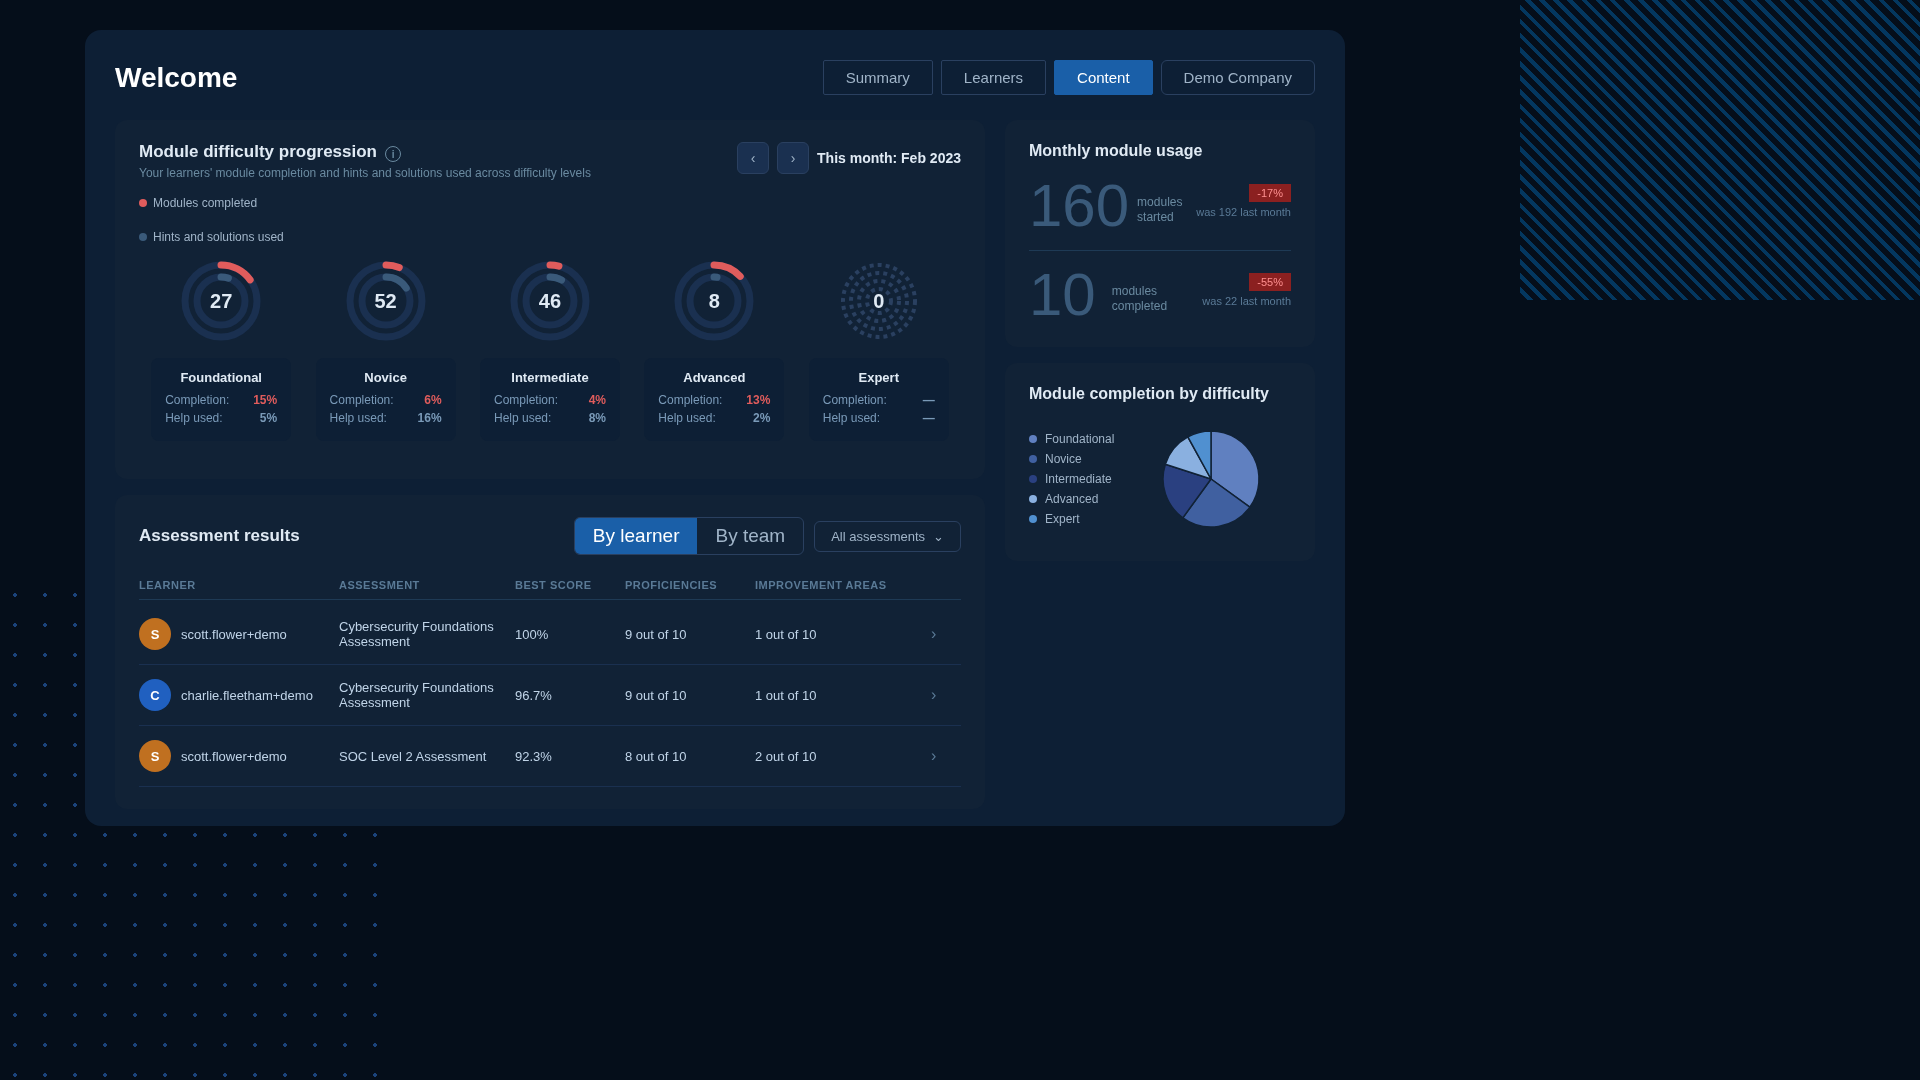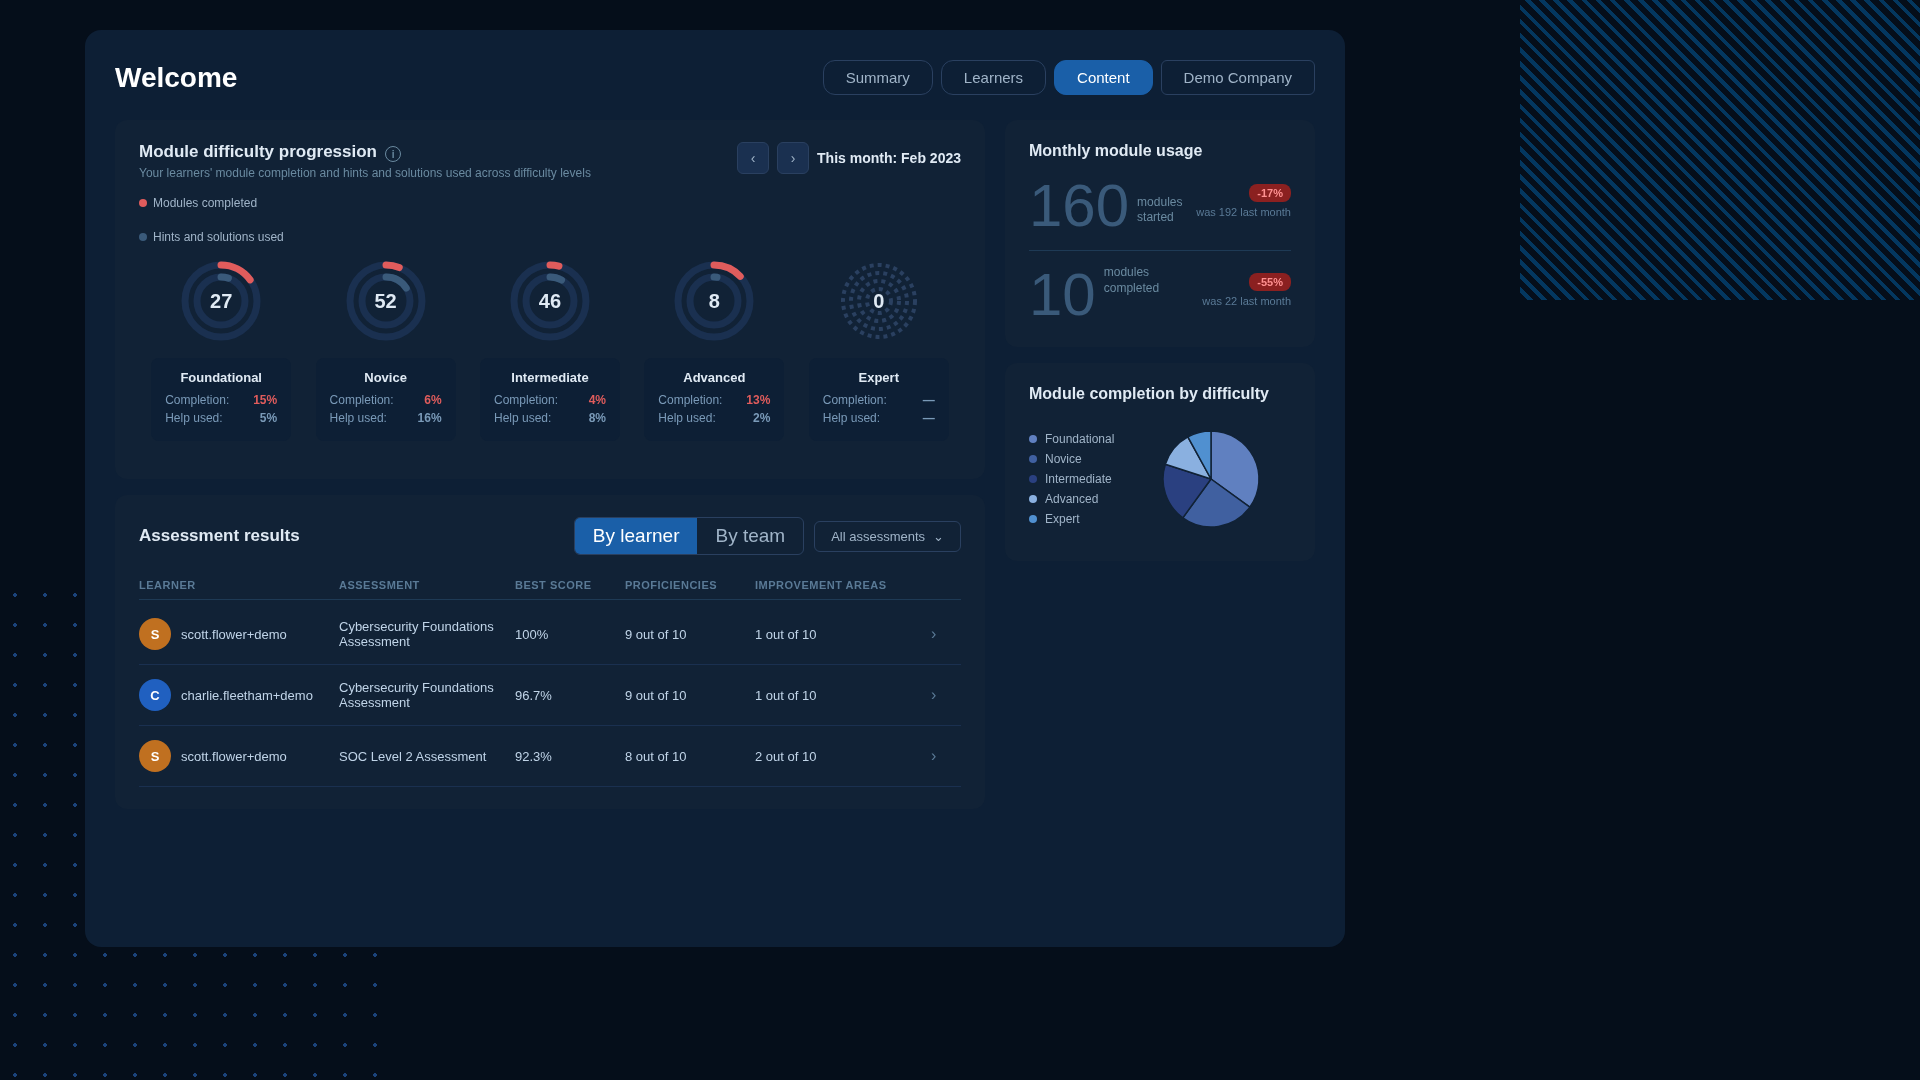--- a/index.html
+++ b/index.html
@@ -44,21 +44,21 @@
       height: 500px;
       pointer-events: none;
       background-image: radial-gradient(circle, rgba(50, 120, 220, 0.5) 2px, transparent 2px);
       background-size: 30px 30px;
     }
 
     .main-container {
       position: absolute;
       top: 30px; left: 85px;
       width: 1260px;
-      height: 917px;
+      height: 796px;
       background: #0d1f35;
       border-radius: 16px;
       padding: 30px 30px;
       overflow: hidden;
     }
 
     
     .header {
       display: flex;
       align-items: center;
@@ -70,21 +70,21 @@
       font-weight: 600;
       color: #ffffff;
     }
     .nav-tabs {
       display: flex;
       gap: 8px;
       align-items: center;
     }
     .nav-tab {
       padding: 8px 22px;
-      border-radius: 12px;
+      border-radius: 2px;
       font-size: 15px;
       cursor: pointer;
       border: 1.5px solid #2a4060;
       background: transparent;
       color: #a0b4c8;
       transition: all 0.2s;
     }
     .nav-tab.active {
       background: #1a5fa8;
       border-color: #1a5fa8;
@@ -358,23 +358,23 @@
 
     
     .stat-number {
       font-size: 60px;
       font-weight: 300;
       color: #3a5a7a;
       line-height: 1;
     }
     .badge {
       padding: 3px 8px;
-      border-radius: 8px;
+      border-radius: 0;
       font-size: 11px;
-      font-weight: 700;
+      font-weight: 400;
     }
     .badge-red { background: #8b2020; color: #ff9090; }
     .stat-was {
       font-size: 11px;
       color: #5a7a96;
       margin-left: 8px;
     }
     .divider {
       border: none;
       border-top: 1px solid #1e3a55;
@@ -648,21 +648,21 @@
           </div>
           <div style="display:flex; flex-direction:column; align-items:flex-end; justify-content:flex-start; padding-top:8px;">
             <span class="badge badge-red">-17%</span>
             <span class="stat-was" style="margin-top:4px;">was 192 last month</span>
           </div>
         </div>
 
         <hr class="divider">
 
         <div class="stat-header-row">
-          <div style="display:flex; gap:8px;">
+          <div style="display:flex; align-items:flex-end; gap:16px;">
             <span class="stat-number">10</span>
             <div style="padding-bottom: 10px;">
               <div style="font-size:12px; color:#6a8aa0; line-height:1.3;">modules<br>completed</div>
             </div>
           </div>
           <div style="display:flex; flex-direction:column; align-items:flex-end; justify-content:flex-start; padding-top:8px;">
             <span class="badge badge-red">-55%</span>
             <span class="stat-was" style="margin-top:4px;">was 22 last month</span>
           </div>
         </div>

